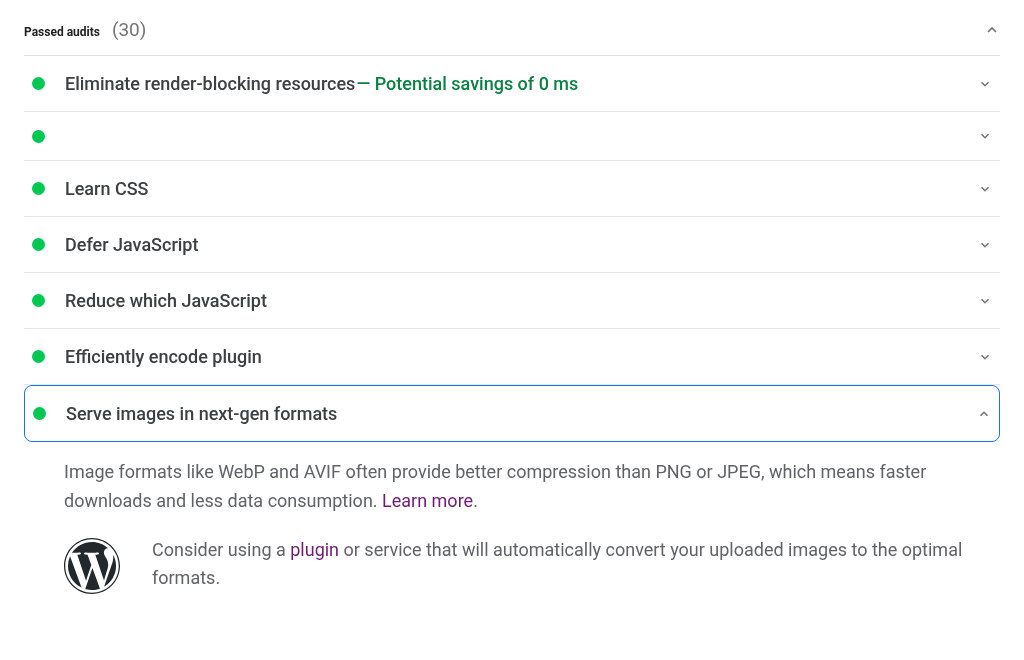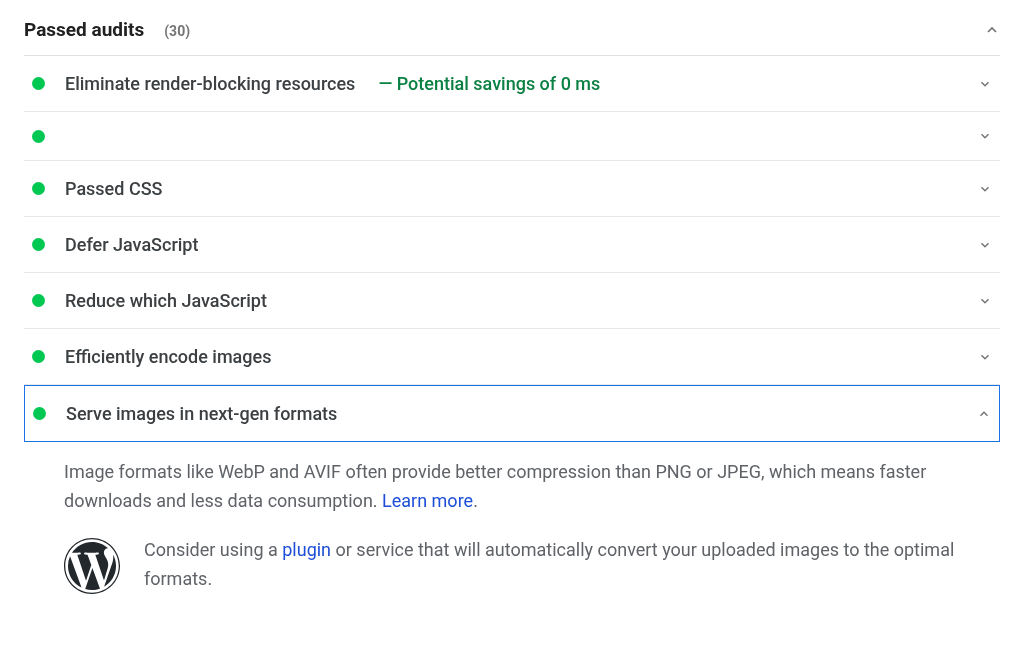--- a/index.html
+++ b/index.html
@@ -12,83 +12,83 @@
   }
   .header {
     display: flex;
     align-items: center;
     justify-content: space-between;
     padding: 18px 0 14px 0;
     border-bottom: 1px solid #e0e0e0;
     cursor: pointer;
   }
   .header-title {
-    font-size: 19px;
+    font-size: 12px;
     font-weight: 700;
     color: #212121;
   }
   .header-count {
-    font-size: 14px;
-    font-weight: 700;
+    font-size: 19px;
+    font-weight: 400;
     color: #757575;
-    margin-left: 16px;
+    margin-left: 8px;
   }
   .audit-row {
     display: flex;
     align-items: center;
     padding: 17px 8px 17px 8px;
     border-bottom: 1px solid #e8e8e8;
     cursor: pointer;
   }
   .audit-row.selected {
     border: 1px solid #1a73e8;
-    border-radius: 0;
+    border-radius: 8px;
   }
   .dot {
     width: 13px;
     height: 13px;
     border-radius: 50%;
     background: #00c853;
     flex: 0 0 auto;
     margin-right: 20px;
   }
   .audit-title {
     font-size: 18px;
     font-weight: 500;
     color: #3c4043;
     flex: 0 0 auto;
     text-align: right;
   }
   .audit-note {
     font-size: 18px;
     font-weight: 500;
     color: #0b8043;
-    margin-left: 23px;
+    margin-left: 1px;
     flex: 1 1 auto;
   }
   .spacer { flex: 1 1 auto; }
   .chevron {
     color: #757575;
     flex: 0 0 auto;
   }
   .chevron svg { display: block; }
   .detail {
     padding: 16px 8px 0 40px;
     font-size: 18px;
     line-height: 1.6;
     color: #5f6368;
   }
   .detail a, .link {
-    color: #1d4ed8;
+    color: #701a75;
     text-decoration: none;
   }
   .stack-pack {
     display: flex;
-    align-items: center;
-    gap: 24px;
+    align-items: flex-start;
+    gap: 32px;
     padding: 20px 8px 12px 40px;
     font-size: 18px;
     line-height: 1.6;
     color: #5f6368;
   }
   .wp-icon {
     flex: 0 0 auto;
     width: 56px;
     height: 56px;
     border-radius: 50%;
@@ -131,21 +131,21 @@
   <span class="spacer"></span>
   <span class="chevron">
     <svg width="14" height="14" viewBox="0 0 24 24" fill="none" stroke="#757575" stroke-width="2.5">
         <polyline points="6 9 12 15 18 9"></polyline>
       </svg>
   </span>
 </div>
 
 <div class="audit-row">
   <span class="dot"></span>
-  <span class="audit-title">Passed CSS</span>
+  <span class="audit-title">Learn CSS</span>
   <span class="spacer"></span>
   <span class="chevron">
     <svg width="14" height="14" viewBox="0 0 24 24" fill="none" stroke="#757575" stroke-width="2.5">
         <polyline points="6 9 12 15 18 9"></polyline>
       </svg>
   </span>
 </div>
 
 <div class="audit-row">
   <span class="dot"></span>
@@ -164,21 +164,21 @@
   <span class="spacer"></span>
   <span class="chevron">
     <svg width="14" height="14" viewBox="0 0 24 24" fill="none" stroke="#757575" stroke-width="2.5">
         <polyline points="6 9 12 15 18 9"></polyline>
       </svg>
   </span>
 </div>
 
 <div class="audit-row">
   <span class="dot"></span>
-  <span class="audit-title">Efficiently encode images</span>
+  <span class="audit-title">Efficiently encode plugin</span>
   <span class="spacer"></span>
   <span class="chevron">
     <svg width="14" height="14" viewBox="0 0 24 24" fill="none" stroke="#757575" stroke-width="2.5">
         <polyline points="6 9 12 15 18 9"></polyline>
       </svg>
   </span>
 </div>
 
 <div class="audit-row selected">
   <span class="dot"></span>

